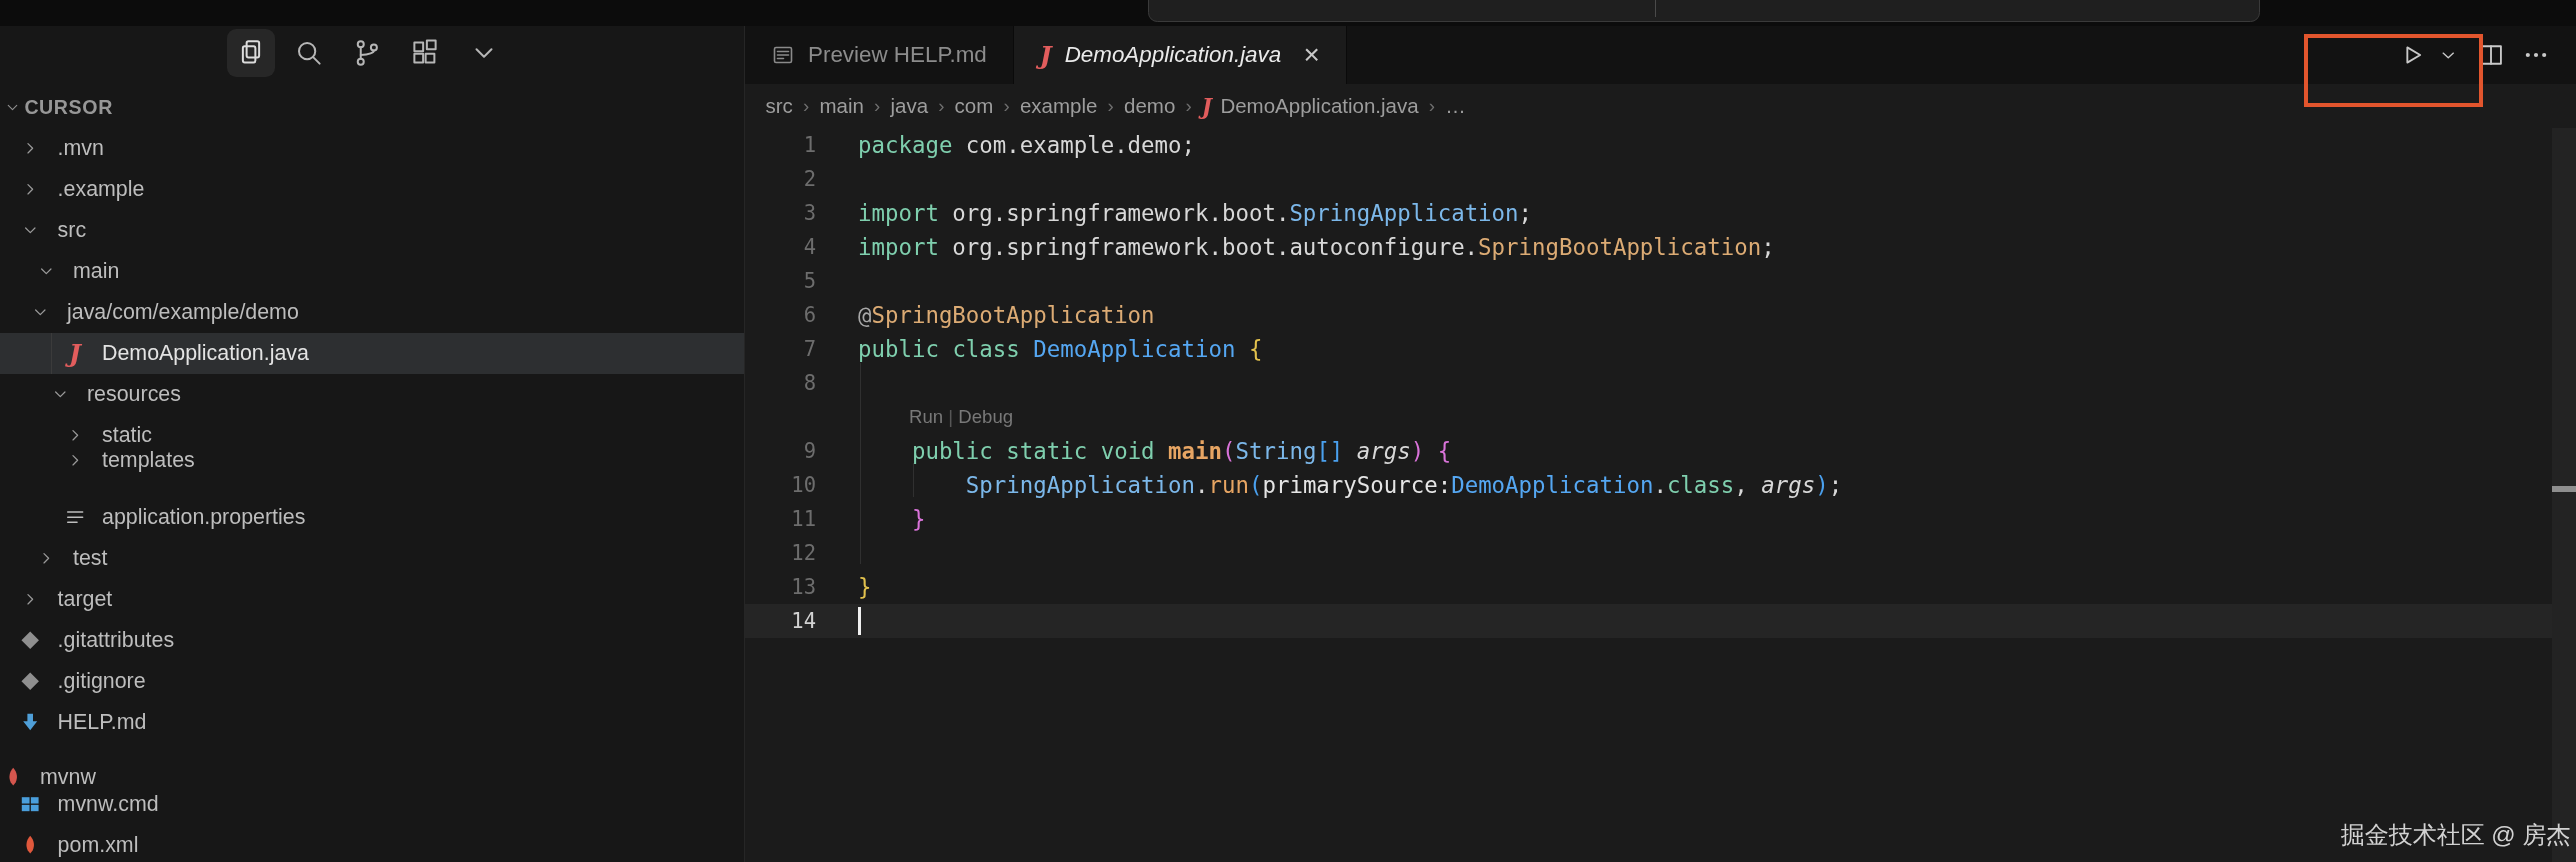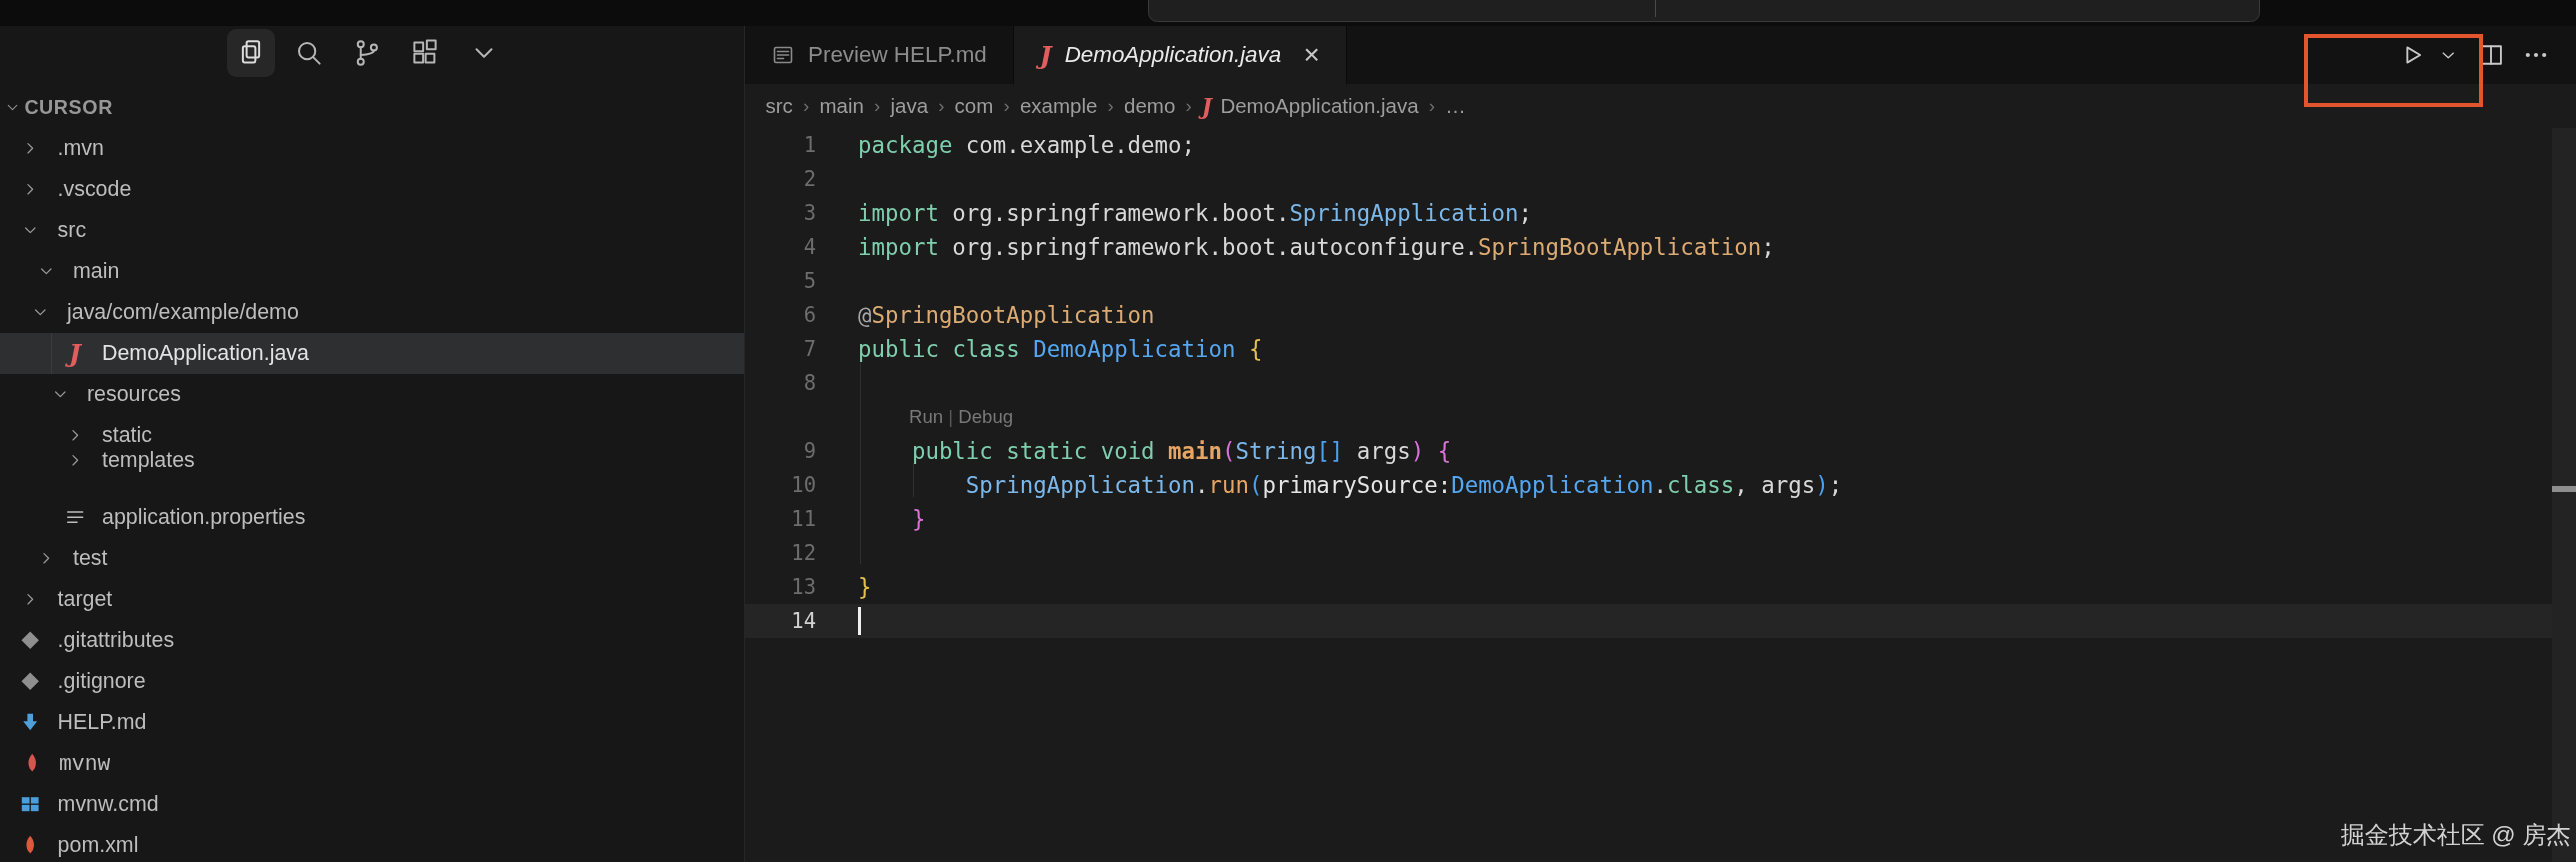--- a/index.html
+++ b/index.html
@@ -54,21 +54,21 @@
   .caret{position:absolute;left:113px;top:2.8px;width:2.8px;height:28px;background:#f0f0f0;}
   .ghost{color:#6a6a6a;padding-left:18.6px;}
   .guide{position:absolute;width:0.9px;background:#303030;}
   .scroll{position:absolute;right:0;top:102px;width:24px;bottom:0;background:#232323;}
   .scroll-marker{position:absolute;left:0;top:358px;width:24px;height:5.6px;background:#8e8e8e;}
   
   .tk-kw{color:var(--kw);} .tk-pl{color:var(--plain);} .tk-ty{color:var(--type-soft);}
   .tk-tyb{color:var(--type-bright);} .tk-an{color:var(--annotation);} .tk-at{color:#a8a8a8;}
   .tk-fn{color:var(--fn);} .tk-fnb{color:var(--fn);font-weight:bold;}
   .tk-b1{color:var(--bracket1);} .tk-b2{color:var(--bracket2);} .tk-b3{color:var(--bracket3);}
-  .tk-pr{color:var(--plain);} .tk-ih{color:#e5e5e5;margin-top:15px;}
+  .tk-pr{color:var(--plain);font-style:italic;} .tk-ih{color:#e5e5e5;margin-top:15px;}
   
   .annotation{position:absolute;left:2304px;top:34px;width:171px;height:65px;
               border:4.7px solid var(--accent-annotation);z-index:50;}
   .watermark{position:absolute;right:5.6px;bottom:11.2px;font-size:24px;color:#d2d2d2;z-index:40;}
   svg{display:block;}
 </style>
 </head>
 <body>
 
 <div id="app">
@@ -131,21 +131,21 @@
             </svg>
           </span>
           <span class="lbl">.mvn</span>
         </div>
         <div class="trow" style="top: 41px; padding-left: 18.6px;">
           <span class="glyph">
             <svg width="18.6" height="18.6" viewBox="0 0 24 24" fill="none" stroke="currentColor" stroke-width="1.6" stroke-linecap="round" stroke-linejoin="round">
               <path d="M9 6l6 6-6 6"></path>
             </svg>
           </span>
-          <span class="lbl">.vscode</span>
+          <span class="lbl">.example</span>
         </div>
         <div class="trow" style="top: 82px; padding-left: 18.6px;">
           <span class="glyph">
             <svg width="18.6" height="18.6" viewBox="0 0 24 24" fill="none" stroke="currentColor" stroke-width="1.6" stroke-linecap="round" stroke-linejoin="round">
               <path d="M6 9l6 6 6-6"></path>
             </svg>
           </span>
           <span class="lbl">src</span>
         </div>
         <div class="trow" style="top: 123px; padding-left: 34px;">
@@ -243,21 +243,21 @@
         <div class="trow" style="top: 574px; padding-left: 18.6px;">
           <span class="glyph">
             <span>
               <svg width="22.4" height="22.4" viewBox="0 0 24 24" fill="#4f9fd8" stroke="none">
                 <path d="M9 3h6v8h4.5L12 20.5 4.5 11H9z"></path>
               </svg>
             </span>
           </span>
           <span class="lbl">HELP.md</span>
         </div>
-        <div class="trow" style="top: 615px; padding-left: 20px; font-family: Liberation Mono, monospace;">
+        <div class="trow" style="top: 629px; padding-left: 1px;">
           <span class="glyph">
             <span>
               <svg width="22.4" height="22.4" viewBox="0 0 24 24" fill="#d4564e" stroke="none">
                 <path d="M12 2c4.2 5 5.2 10.2 2.6 15.7L12 21l-2.6-3.3C6.8 12.2 7.8 7 12 2z"></path>
               </svg>
             </span>
           </span>
           <span class="lbl">mvnw</span>
         </div>
         <div class="trow" style="top: 656px; padding-left: 18.6px;">

